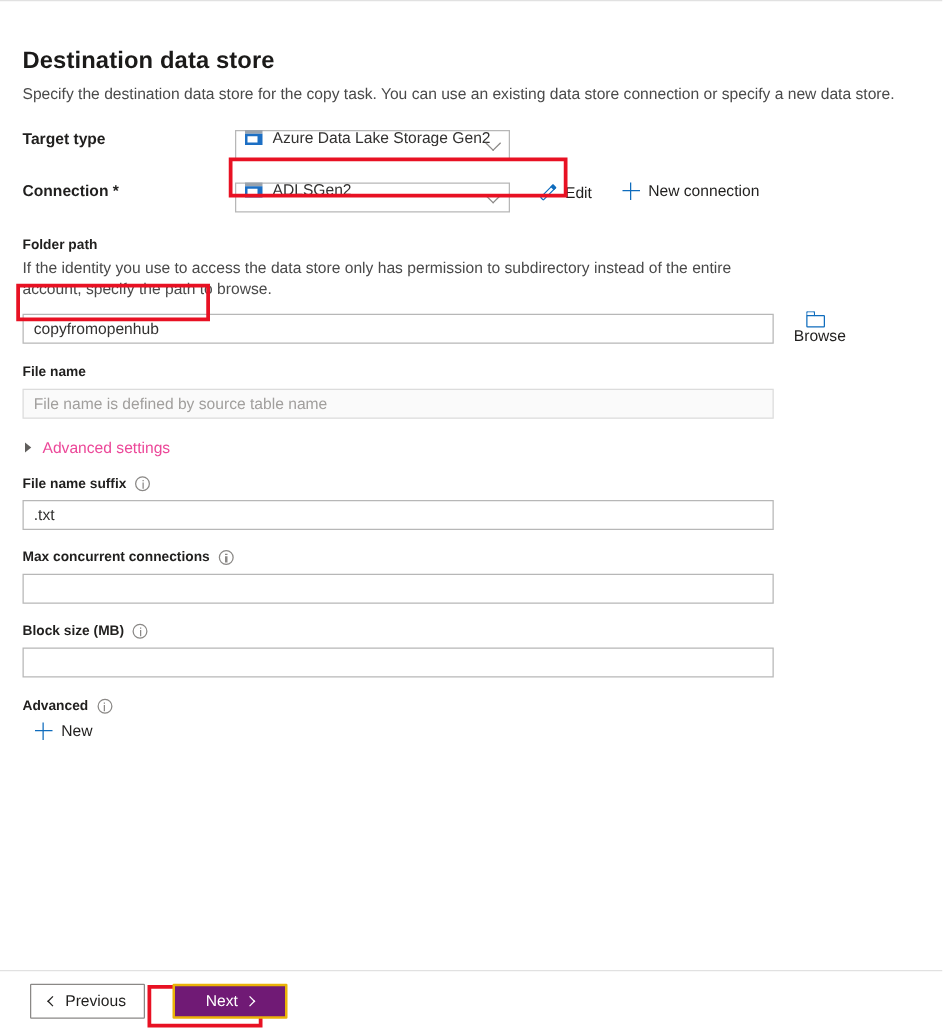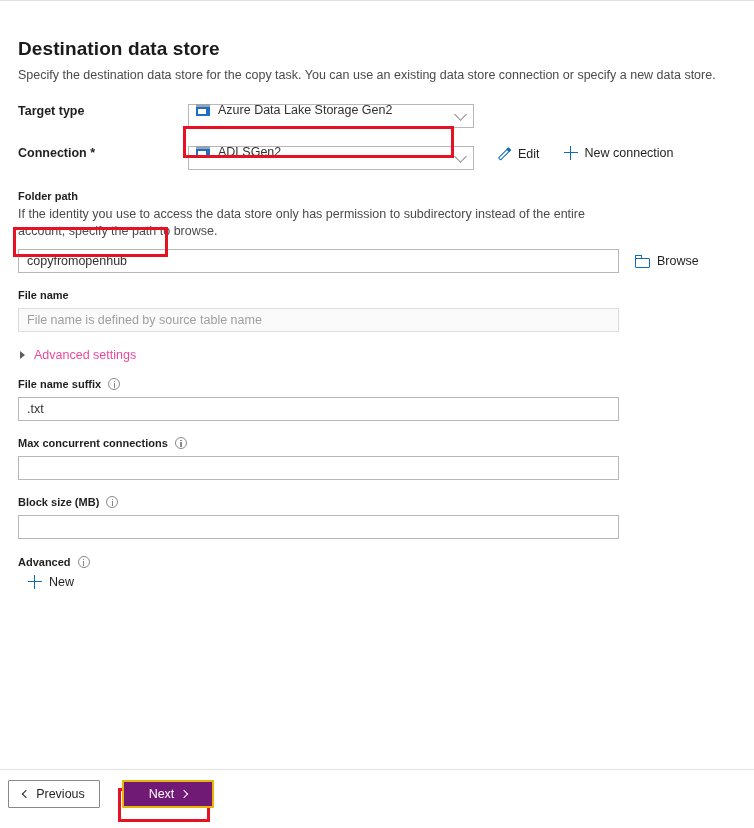--- a/index.html
+++ b/index.html
@@ -60,21 +60,21 @@
     width: 170px;
     flex: 0 0 170px;
     font-size: 12.5px;
     font-weight: 700;
     color: #201f1e;
   }
 
   
   .combo {
     position: relative;
-    width: 286px;
+    width: 220px;
     height: 24px;
     border: 1px solid #b7b7b7;
     background: #fff;
     display: flex;
     align-items: center;
     padding: 0 0 12px 7px;
     cursor: pointer;
   }
   .combo-text {
     font-size: 12.5px;
@@ -277,27 +277,27 @@
   
   .hl {
     position: absolute;
     border: 3px solid #e81123;
     pointer-events: none;
   }
 
   
   .footer {
     position: absolute;
-    left: 0; bottom: 11px;
+    left: 0; bottom: 4px;
     width: 754px;
     height: 48px;
     border-top: 1px solid #e1e1e1;
     display: flex;
     align-items: center;
-    padding-left: 8px;
+    padding-left: 24px;
   }
   .btn {
     height: 28px;
     min-width: 92px;
     font-family: "Liberation Sans", sans-serif;
     font-size: 12.5px;
     display: inline-flex;
     align-items: center;
     justify-content: center;
     cursor: pointer;
@@ -370,21 +370,21 @@
         </span>
       <span>New connection</span>
     </div>
   </div>
 
   <div style="margin-top:20px;">
     <div class="f-label">Folder path</div>
     <div class="f-help" style="margin-top:4px;">If the identity you use to access the data store only has permission to subdirectory instead of the entire account, specify the path to browse.</div>
     <div style="display:flex;align-items:center;margin-top:9px;">
       <input class="txt" type="text" value="copyfromopenhub" style="">
-      <div class="cmd" style="margin-left:16px;">
+      <div class="cmd" style="margin-left:16px;flex-direction:column;">
         <span class="glyph">
           <span class="folder">
               <span class="f-tab"></span>
               <span class="f-body"></span>
             </span>
         </span>
         <span>Browse</span>
       </div>
     </div>
   </div>

